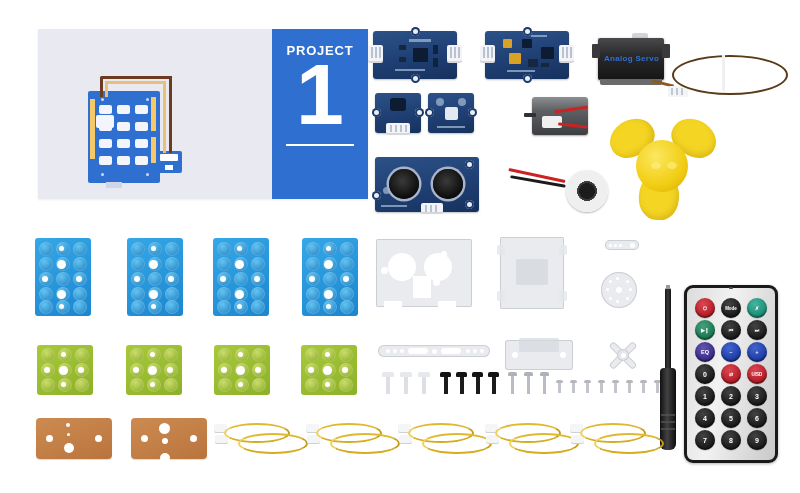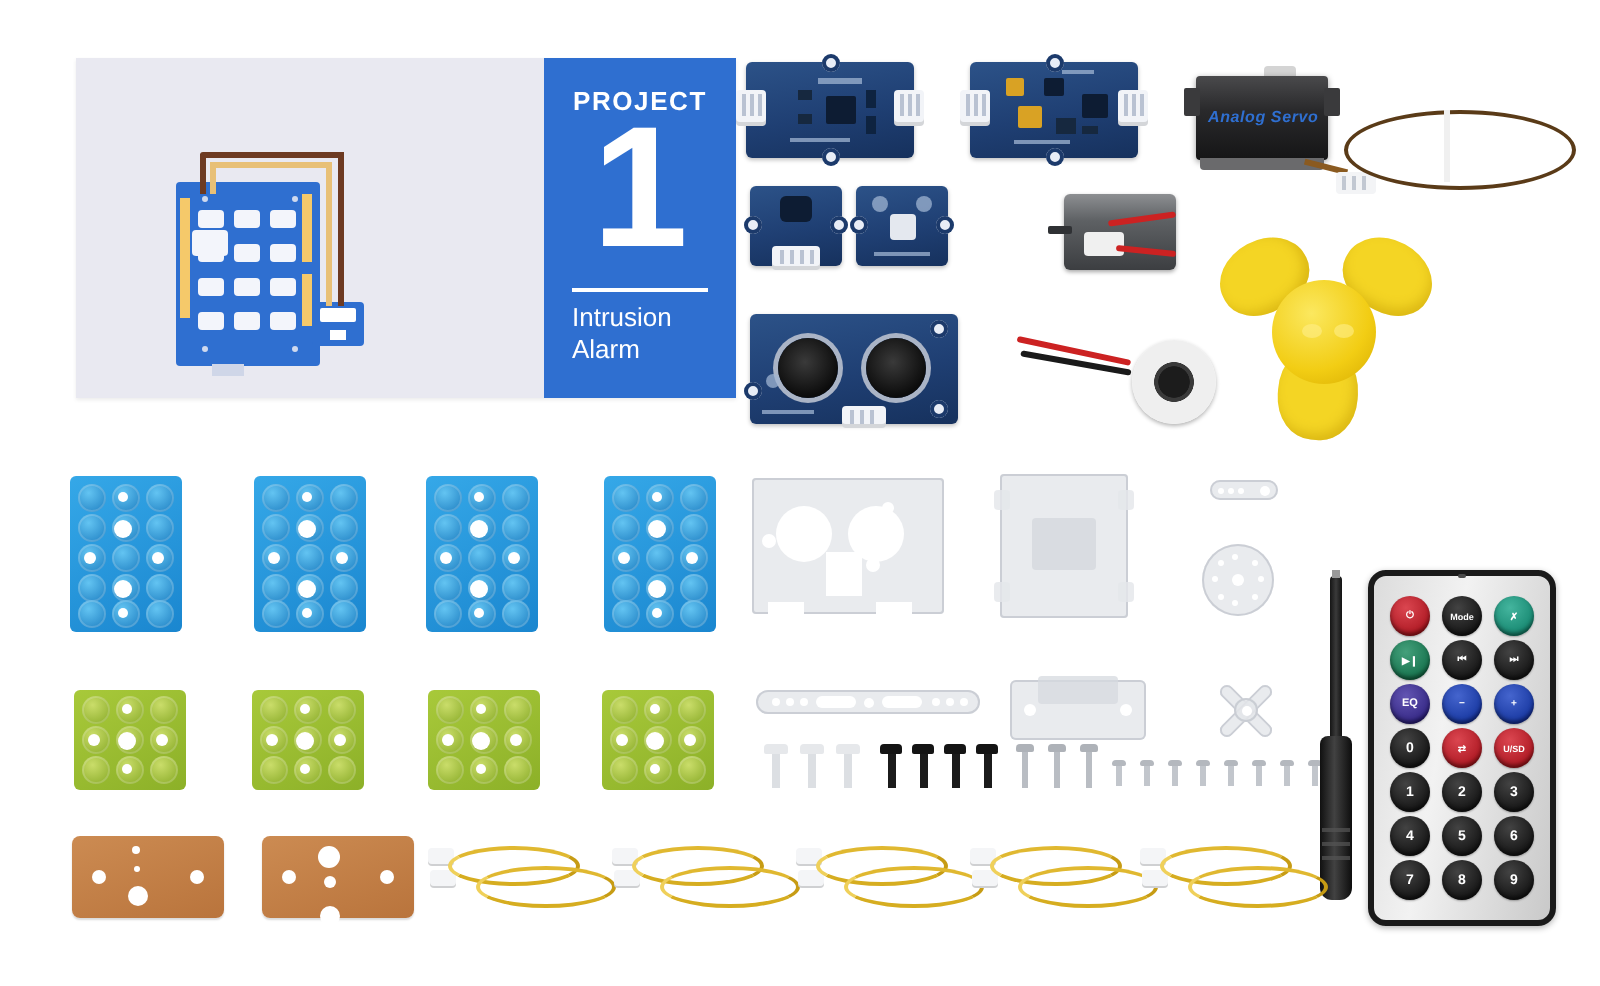--- a/index.html
+++ b/index.html
@@ -38,21 +38,21 @@
   .grove .chip{position:absolute;background:#0d1c33;border-radius:1px;}
   .grove .cap{position:absolute;background:#d9a224;border-radius:1px;}
   .grove .smd{position:absolute;background:#16283f;}
   .grove .silk{position:absolute;background:#9fb4d2;opacity:.75;}
   .gconn{position:absolute;background:#f2f4f8;border-radius:2px;
          box-shadow:inset 0 -2px 0 rgba(0,0,0,.12);}
   .gconn i{position:absolute;top:2px;width:1.5px;height:60%;background:#b9c2d2;}
 
   
   .servo-body{background:linear-gradient(180deg,#4a4a4c 0%,#2a2a2c 40%,#151516 100%);
-              border-radius:2px;box-shadow:0 1px 3px rgba(0,0,0,.4);font-style:italic;}
+              border-radius:2px;box-shadow:0 1px 3px rgba(0,0,0,.4);}
   .servo-label{position:absolute;left:6px;top:16px;color:#2f6fd0;font-size:8px;
                font-weight:bold;letter-spacing:.3px;}
   .servo-flange{position:absolute;background:#3a3a3c;border-radius:1px;}
   .servo-horn{position:absolute;background:#d4d4d4;border-radius:2px;}
   .servo-wire{position:absolute;border:2px solid #5a3b18;border-radius:50%;background:transparent;}
 
   
   .fan{position:absolute;}
   .blade{position:absolute;background:#f4d524;border-radius:50% 50% 45% 45%;
          box-shadow:inset -2px -3px 6px rgba(190,150,0,.45);}
@@ -157,24 +157,20 @@
     <div class="abs" style="left:62px;top:47px;width:72px;height:2.5px;background:#6d3a22;border-radius:2px;"></div>
     <div class="abs" style="left:131px;top:47px;width:2.5px;height:77px;background:#6d3a22;"></div>
     <div class="abs" style="left:67px;top:52px;width:2.5px;height:16px;background:#e8c077;"></div>
     <div class="abs" style="left:67px;top:52px;width:60px;height:2.5px;background:#e8c077;border-radius:2px;"></div>
     <div class="abs" style="left:125px;top:52px;width:2.5px;height:72px;background:#e8c077;"></div>
 
     <div class="card-blue">
       <div class="card-proj">PROJECT</div>
       <div class="card-num">1</div>
       <div class="card-rule"></div>
-      <div class="card-sub">
-        <div>Intrusion</div>
-        <div>Alarm</div>
-      </div>
     </div>
   </div>
 
   <div class="abs grove" style="left:373px;top:31px;width:84px;height:48px;">
     <div class="mnt" style="left:-3px;top:19px;"></div>
     <div class="mnt" style="right:-3px;top:19px;"></div>
     <div class="mnt" style="left:38px;top:-4px;"></div>
     <div class="mnt" style="left:38px;bottom:-4px;"></div>
     <div class="chip" style="left:40px;top:17px;width:15px;height:14px;"></div>
     <div class="smd" style="left:26px;top:14px;width:7px;height:5px;"></div>

